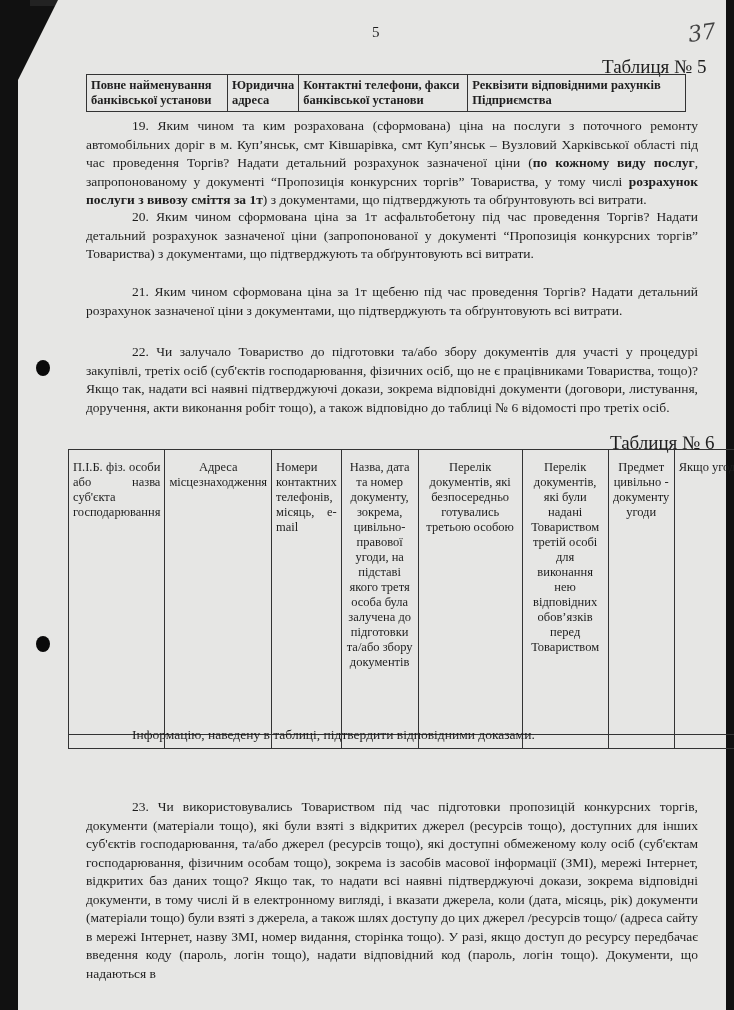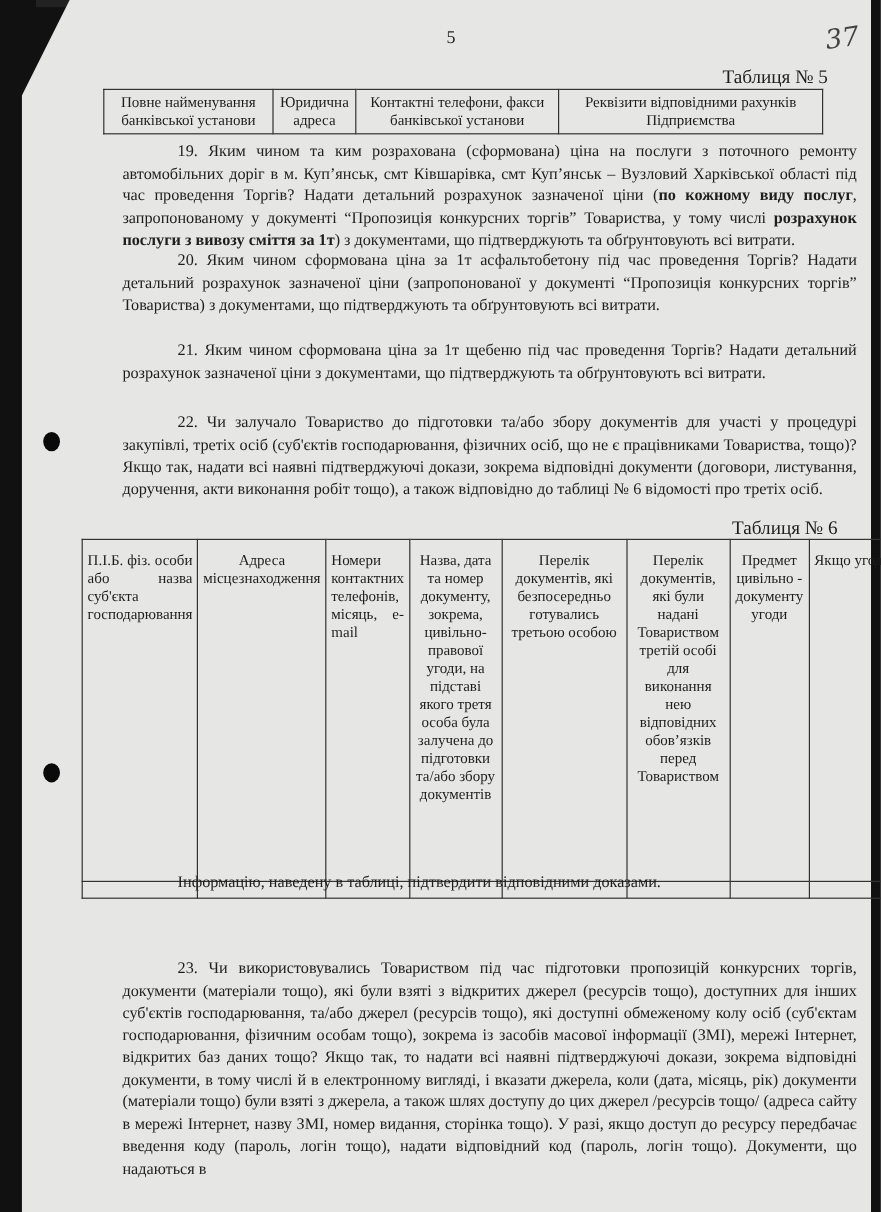--- a/index.html
+++ b/index.html
@@ -16,29 +16,29 @@
     clip-path: polygon(40px 0, 708px 0, 708px 1010px, 0 1010px, 0 80px);
   }
   .topstrip {
     position: absolute; left: 30px; top: 0; width: 690px; height: 6px; background: #222;
   }
   .pagenum { position: absolute; left: 372px; top: 24px; font-size: 15px; }
   .handwritten {
     position: absolute; left: 688px; top: 20px; font-size: 22px; color: #444;
     font-family: "DejaVu Serif", serif; font-style: italic; transform: rotate(-8deg);
   }
-  .tcap { position: absolute; font-size: 16px; }
+  .tcap { position: absolute; font-size: 19px; }
   table { border-collapse: collapse; position: absolute; font-size: 12.5px; line-height: 15px; }
   td { border: 1px solid #333; vertical-align: top; padding: 2px 4px; }
-  .t5 td { text-align: center; padding: 3px 4px; }
+  .t5 td { padding: 3px 4px; font-weight: bold; }
   .t6 td { text-align: center; padding-top: 10px; }
   .t6 td.left { text-align: justify; }
   .para {
     position: absolute; left: 86px; width: 612px;
-    font-size: 13.5px; line-height: 18.5px; text-align: justify; margin-left: 16px;
+    font-size: 13.5px; line-height: 18.5px; text-align: justify;
   }
   .para .ind { display: inline-block; width: 46px; }
   .hole { position: absolute; width: 14px; height: 16px; background: #0a0a0a; border-radius: 50%; }
   b { font-weight: bold; }
 </style>
 </head>
 <body>
 
 <div class="topstrip"></div>
 <div class="page"></div>

